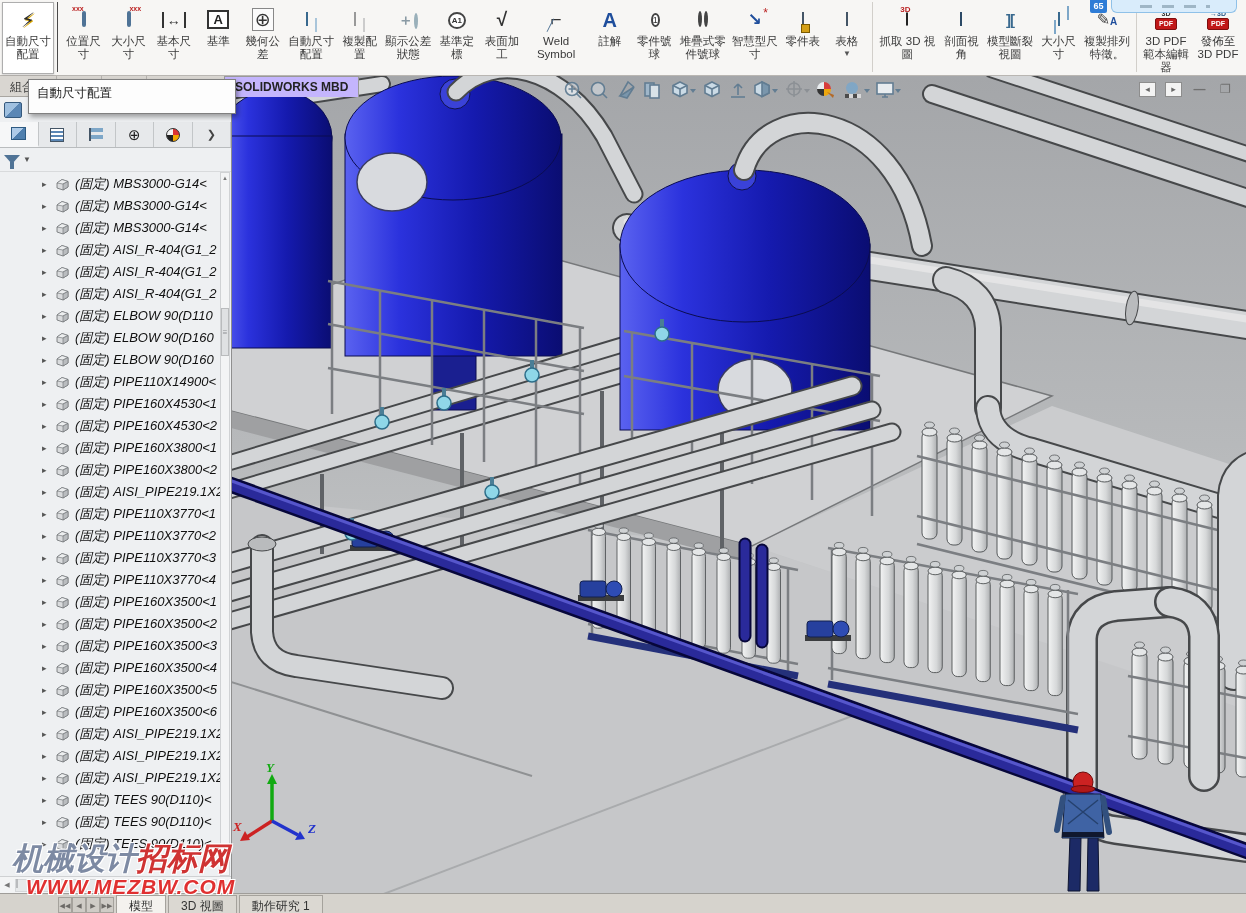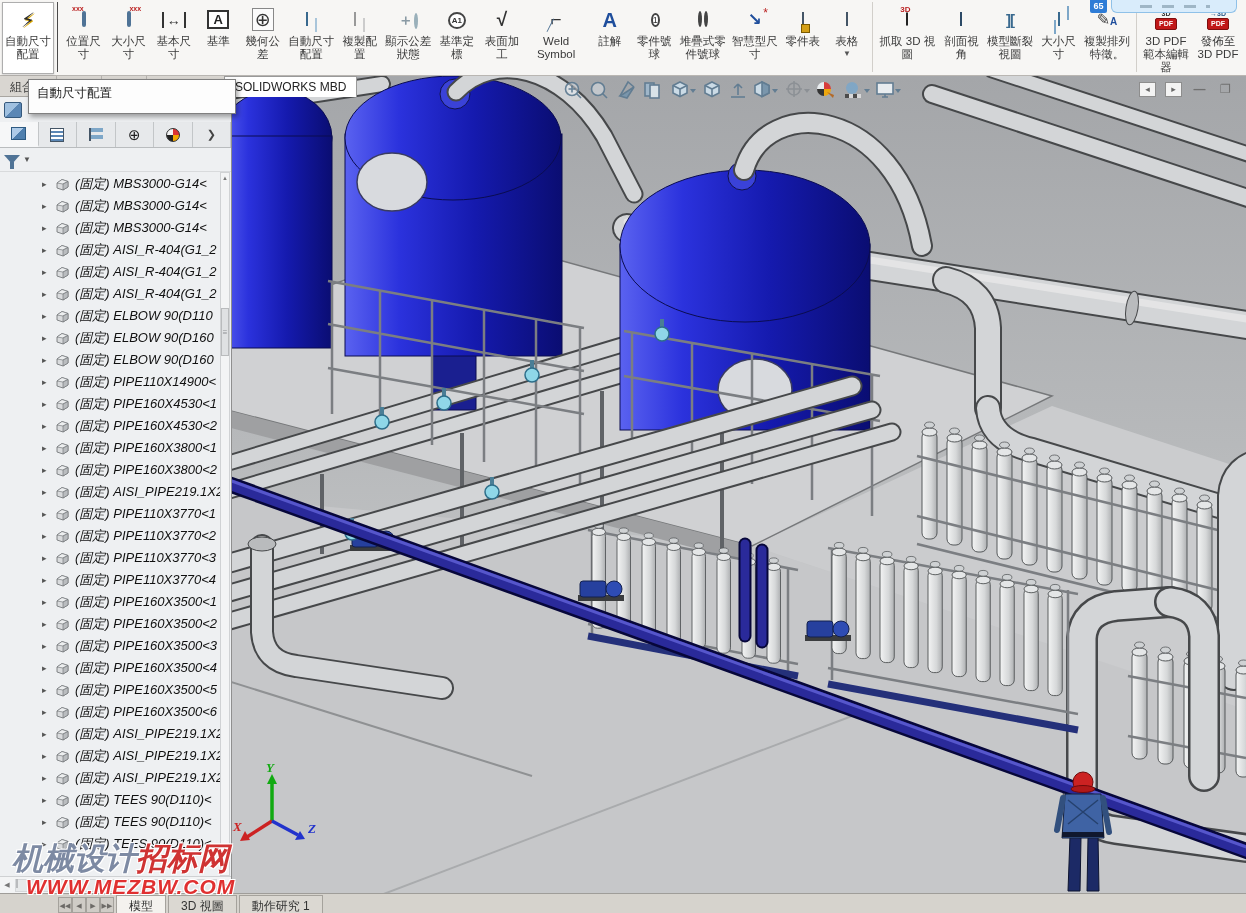--- a/index.html
+++ b/index.html
@@ -90,21 +90,21 @@
   .ovl .b65{width:17px;height:13px;background:#2e7cd6;border-radius:0 0 2px 2px;color:#fff;
     font-size:9px;font-weight:bold;text-align:center;line-height:13px;}
   .ovl .pill{width:126px;height:13px;background:#d9ecfb;border:1px solid #8fc1e8;border-top:none;
     border-radius:0 0 6px 6px;background-image:repeating-linear-gradient(90deg,transparent 0 10px,#9fb6c6 10px 22px);
     background-size:80px 3px;background-repeat:no-repeat;background-position:18px 5px;}
 
   
   .cmdtabs{position:absolute;left:0;top:76px;width:332px;height:21px;background:#d9d6d1;
     display:flex;align-items:stretch;font-size:12px;color:#3c3c3c;z-index:5;border-bottom:1px solid #a9a6a1;}
   .cmdtab{padding:3px 10px 0 10px;border-right:1px solid #b5b2ae;white-space:nowrap;}
-  .cmdtab.activetab{background:#ffffff;border:1px solid #999;border-bottom:none;font-weight:normal;color:#222;margin-left:auto;}
+  .cmdtab.activetab{background:#c4b5fd;border:1px solid #999;border-bottom:none;font-weight:bold;color:#222;margin-left:auto;}
 
   
   .viewport{position:absolute;left:232px;top:76px;width:1014px;height:817px;
     background:linear-gradient(180deg,#a4a6a9 0%,#b7b9bb 45%,#d5d6d7 100%);overflow:hidden;}
   .viewport svg.scene{position:absolute;left:0;top:0;}
   .headsup{position:absolute;left:330px;top:3px;z-index:8;opacity:.92;}
   .wincontrols{position:absolute;right:12px;top:6px;z-index:8;display:flex;gap:9px;}
   .wc{width:17px;height:15px;border:1px solid #8d8d8d;background:#f3f3f3;color:#666;font-size:9px;
     line-height:13px;text-align:center;}
   .wc.flat{border:none;background:transparent;font-size:12px;font-weight:bold;color:#707070;line-height:15px;}

